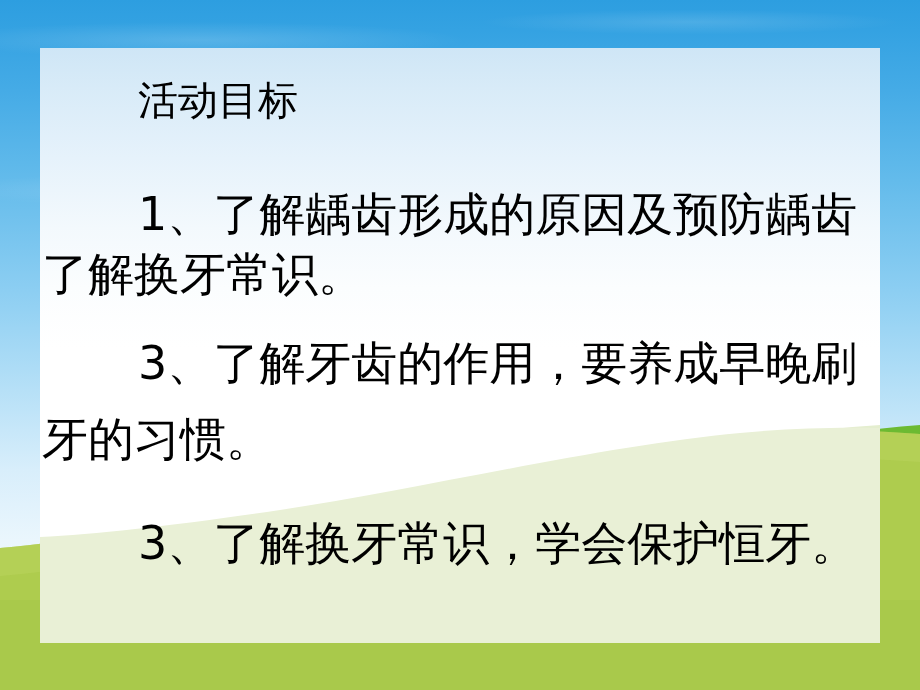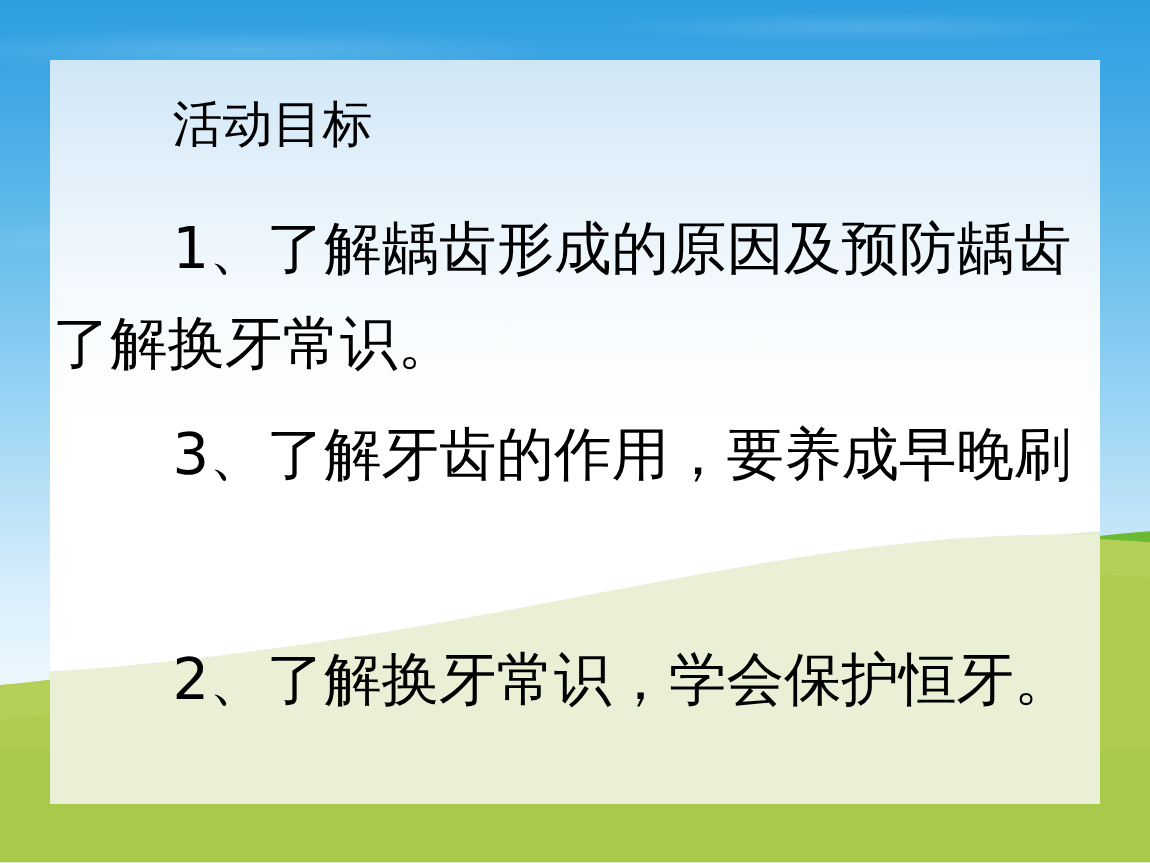--- a/index.html
+++ b/index.html
@@ -98,21 +98,21 @@
   .title-line {
     left: 98px;
     top: 26px;
     font-size: 40px;
     line-height: 52px;
   }
   .body-line {
     font-size: 46px;
     line-height: 60px;
   }
-  .l1 { left: 98px;  top: 120px; }
+  .l1 { left: 98px;  top: 136px; }
   .l2 { left: 2px;   top: 196px; }
   .l3 { left: 98px;  top: 285px; }
   .l4 { left: 2px;   top: 361px; }
   .l5 { left: 98px;  top: 465px; }
 </style>
 </head>
 <body>
 
 <div id="slide">
 
@@ -139,18 +139,19 @@
 
     <div class="panel-content">
       <div class="line title-line">活动目标</div>
 
       <div class="line body-line l1">1、了解龋齿形成的原因及预防龋齿</div>
 
       <div class="line body-line l2">了解换牙常识。</div>
 
       <div class="line body-line l3">3、了解牙齿的作用，要养成早晚刷</div>
 
+      <div class="line body-line l4">牙的习惯。</div>
 
-      <div class="line body-line l5">2、了解换牙常识，学会保护恒牙。</div>
+      <div class="line body-line l5">3、了解换牙常识，学会保护恒牙。</div>
     </div>
   </div>
 
 </div>
 
 </body></html>

